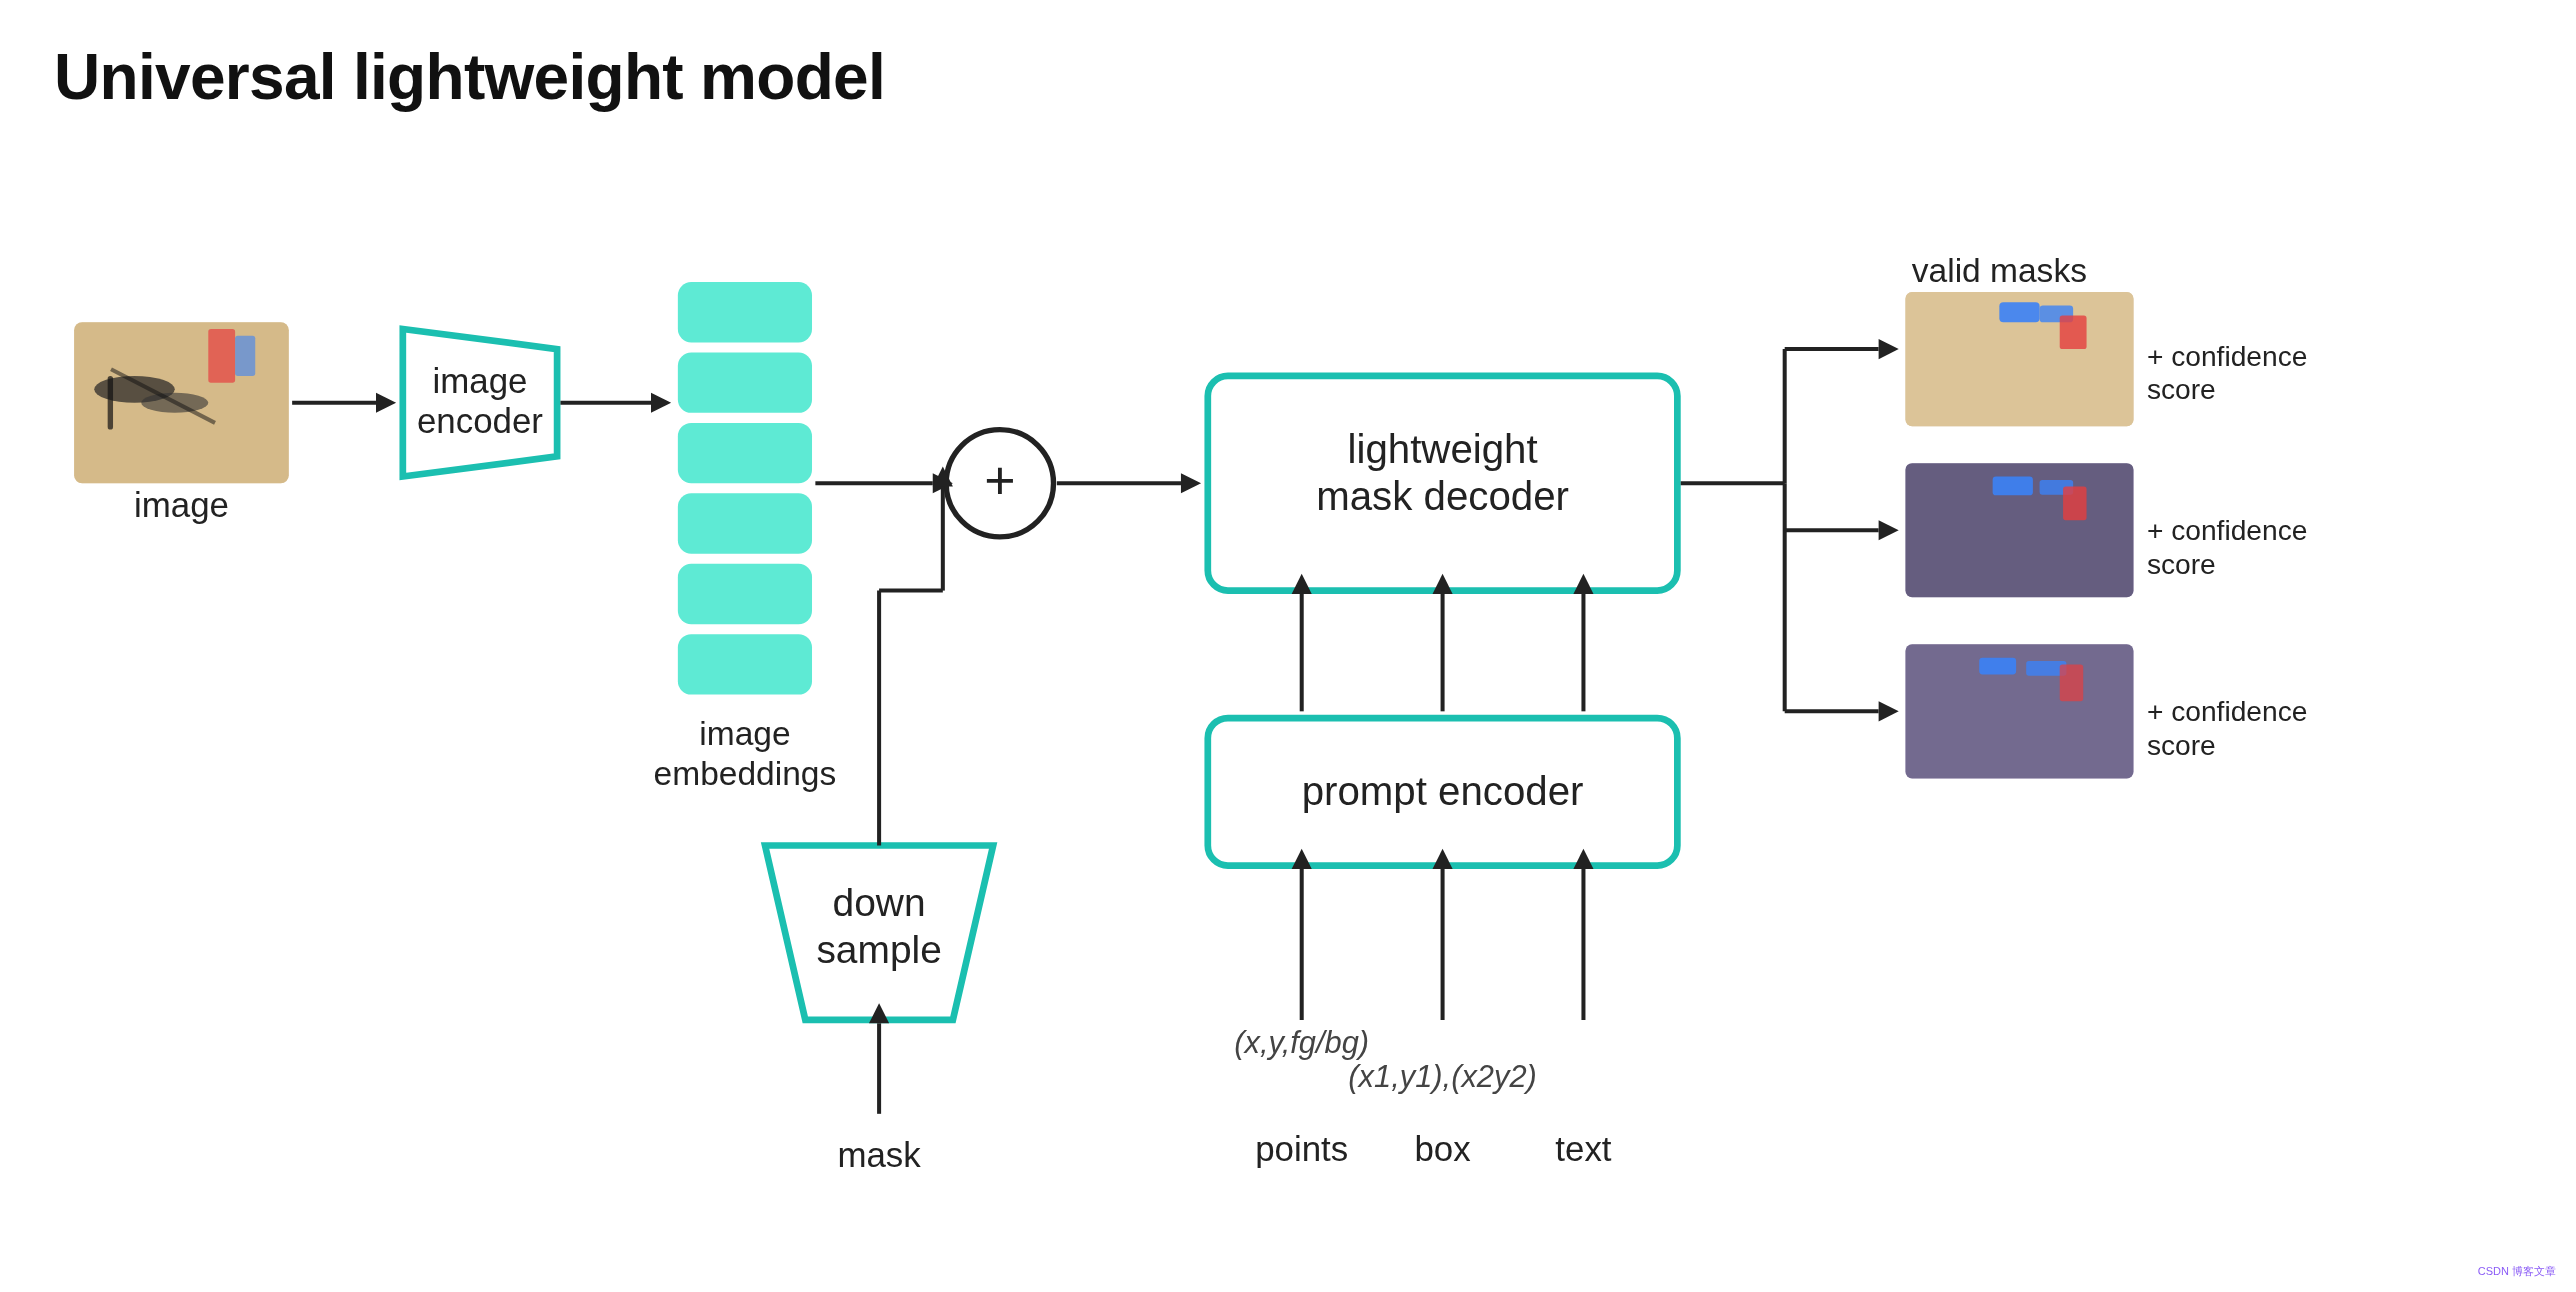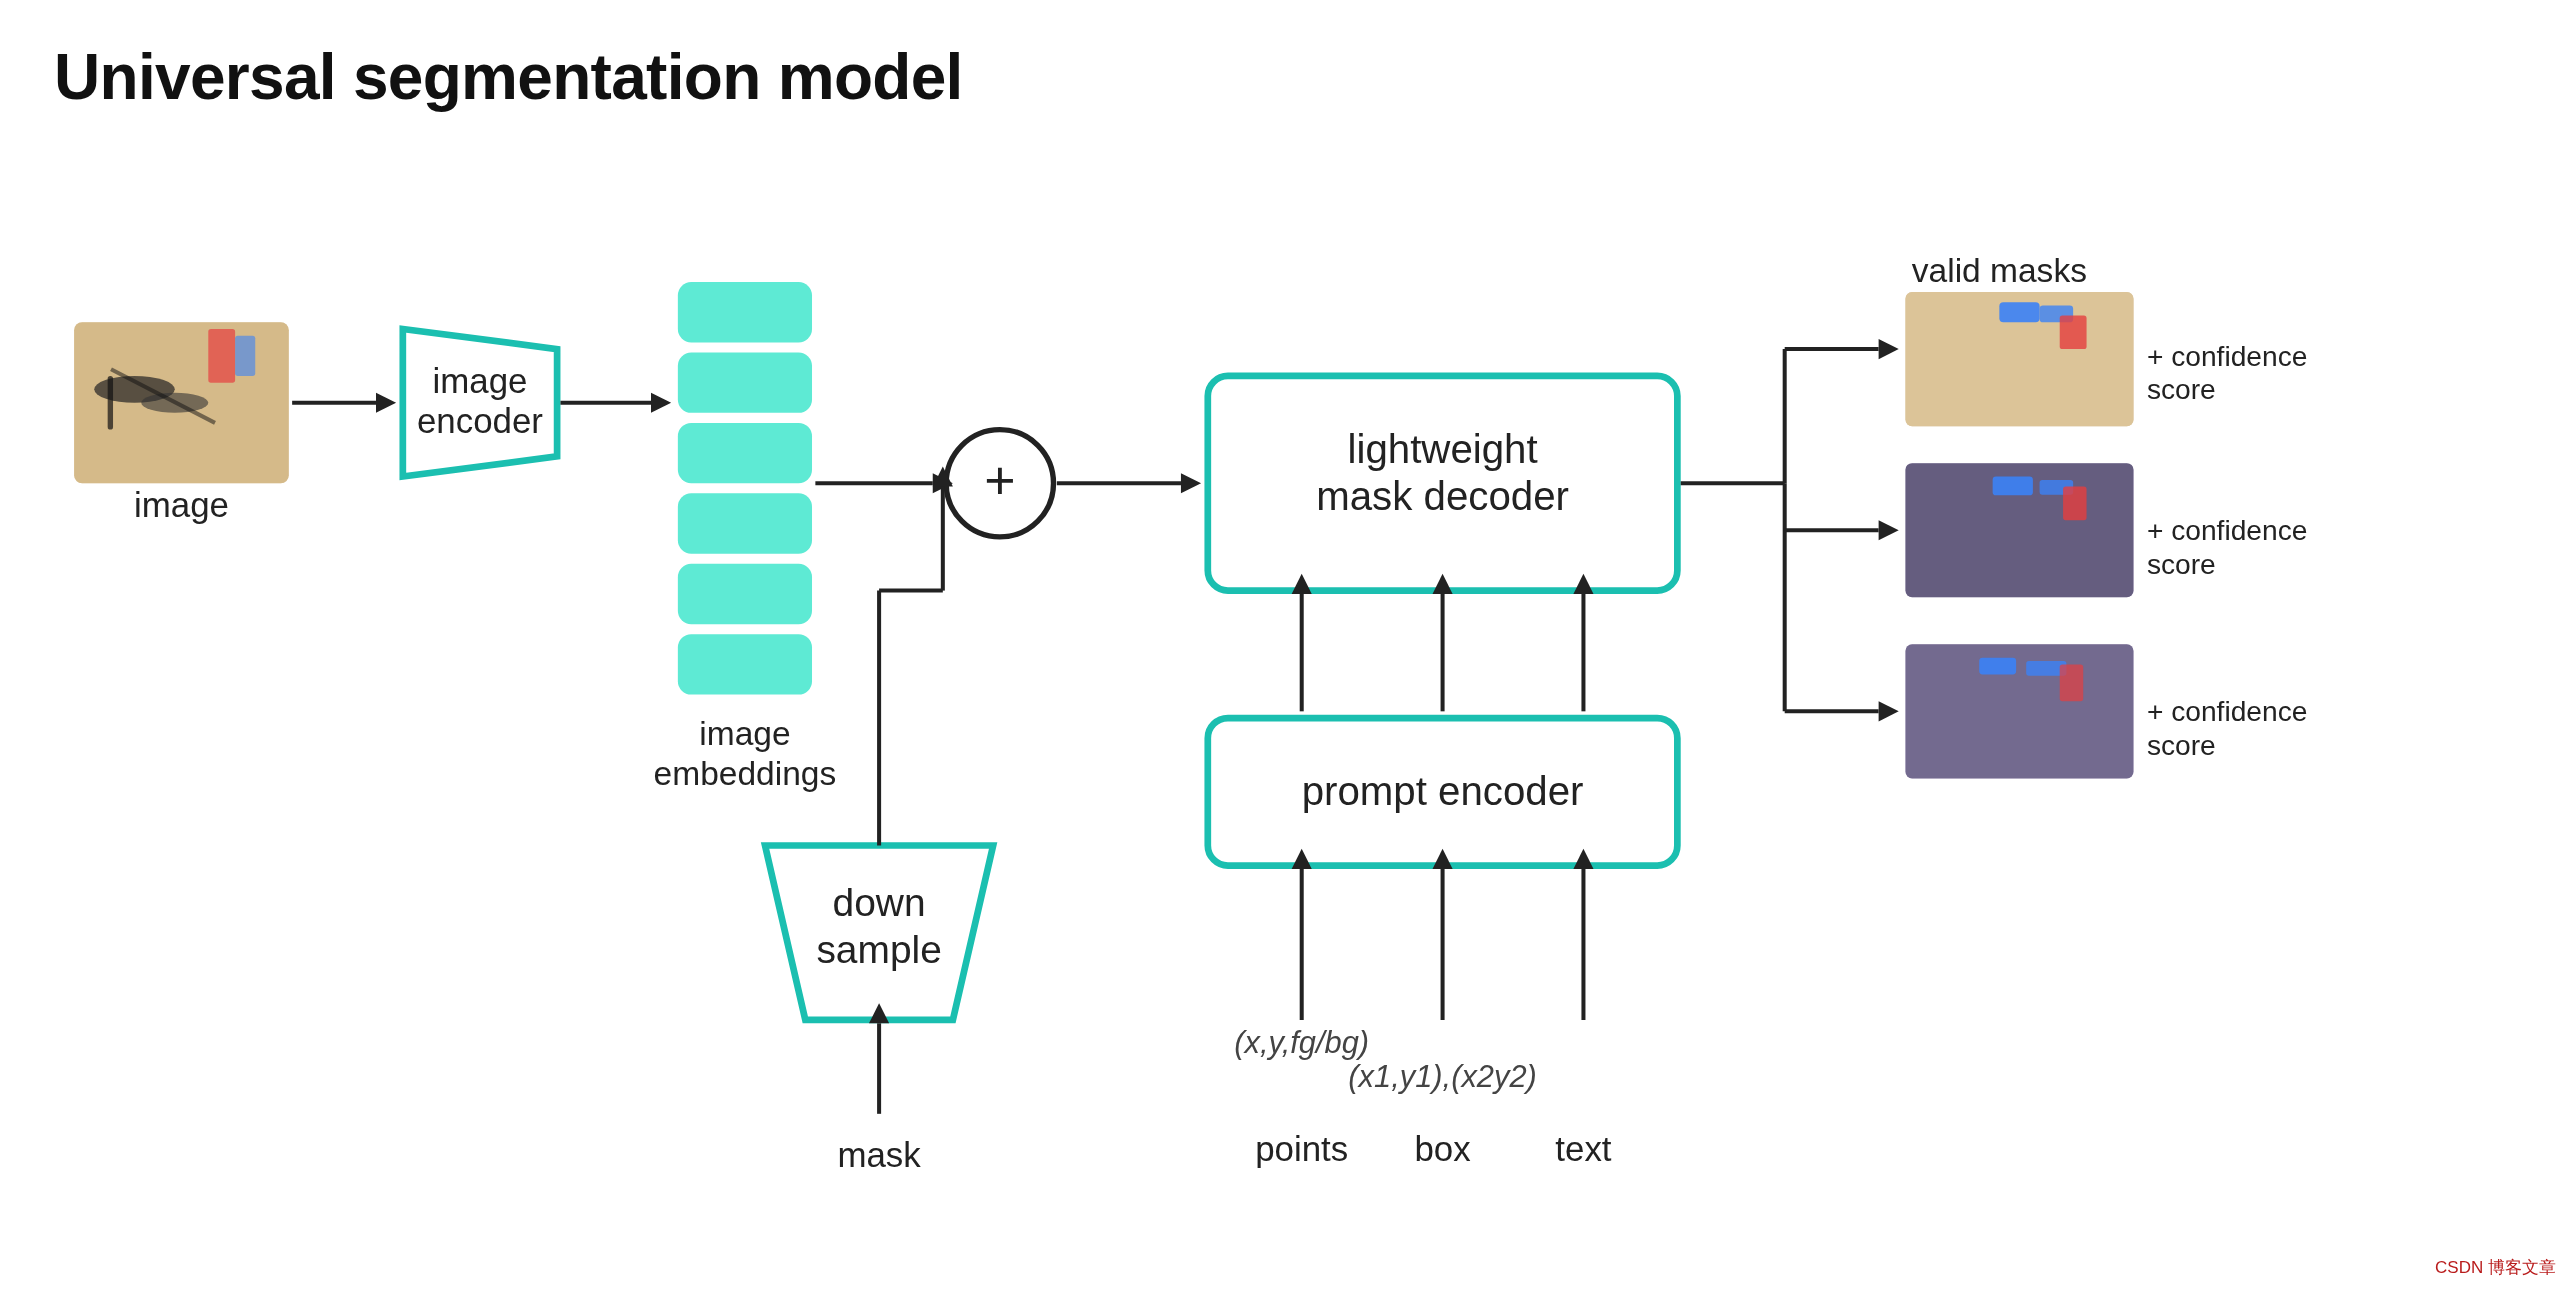--- a/index.html
+++ b/index.html
@@ -29,28 +29,28 @@
       left: 54px;
       width: 2482px;
       height: 1127px;
     }
 
     
     .watermark {
       position: absolute;
       bottom: 13.4px;
       right: 20px;
-      font-size: 17px;
-      color: #b91c1c;
+      font-size: 11px;
+      color: #8b5cf6;
     }
   </style>
 </head>
 <body>
 
-<h1 class="page-title">Universal segmentation model</h1>
+<h1 class="page-title">Universal lightweight model</h1>
 
 <svg class="diagram" viewBox="0 0 3700 1680" xmlns="http://www.w3.org/2000/svg">
 
   <rect x="30" y="300" width="320" height="240" rx="12" fill="#e8d5b0"></rect>
 
   <rect x="30" y="300" width="320" height="240" rx="12" fill="#c8a870" opacity="0.6"></rect>
 
   <ellipse cx="120" cy="400" rx="60" ry="20" fill="#222" opacity="0.7"></ellipse>
   <ellipse cx="180" cy="420" rx="50" ry="15" fill="#333" opacity="0.6"></ellipse>
   <rect x="80" y="380" width="8" height="80" rx="4" fill="#111" opacity="0.7"></rect>

